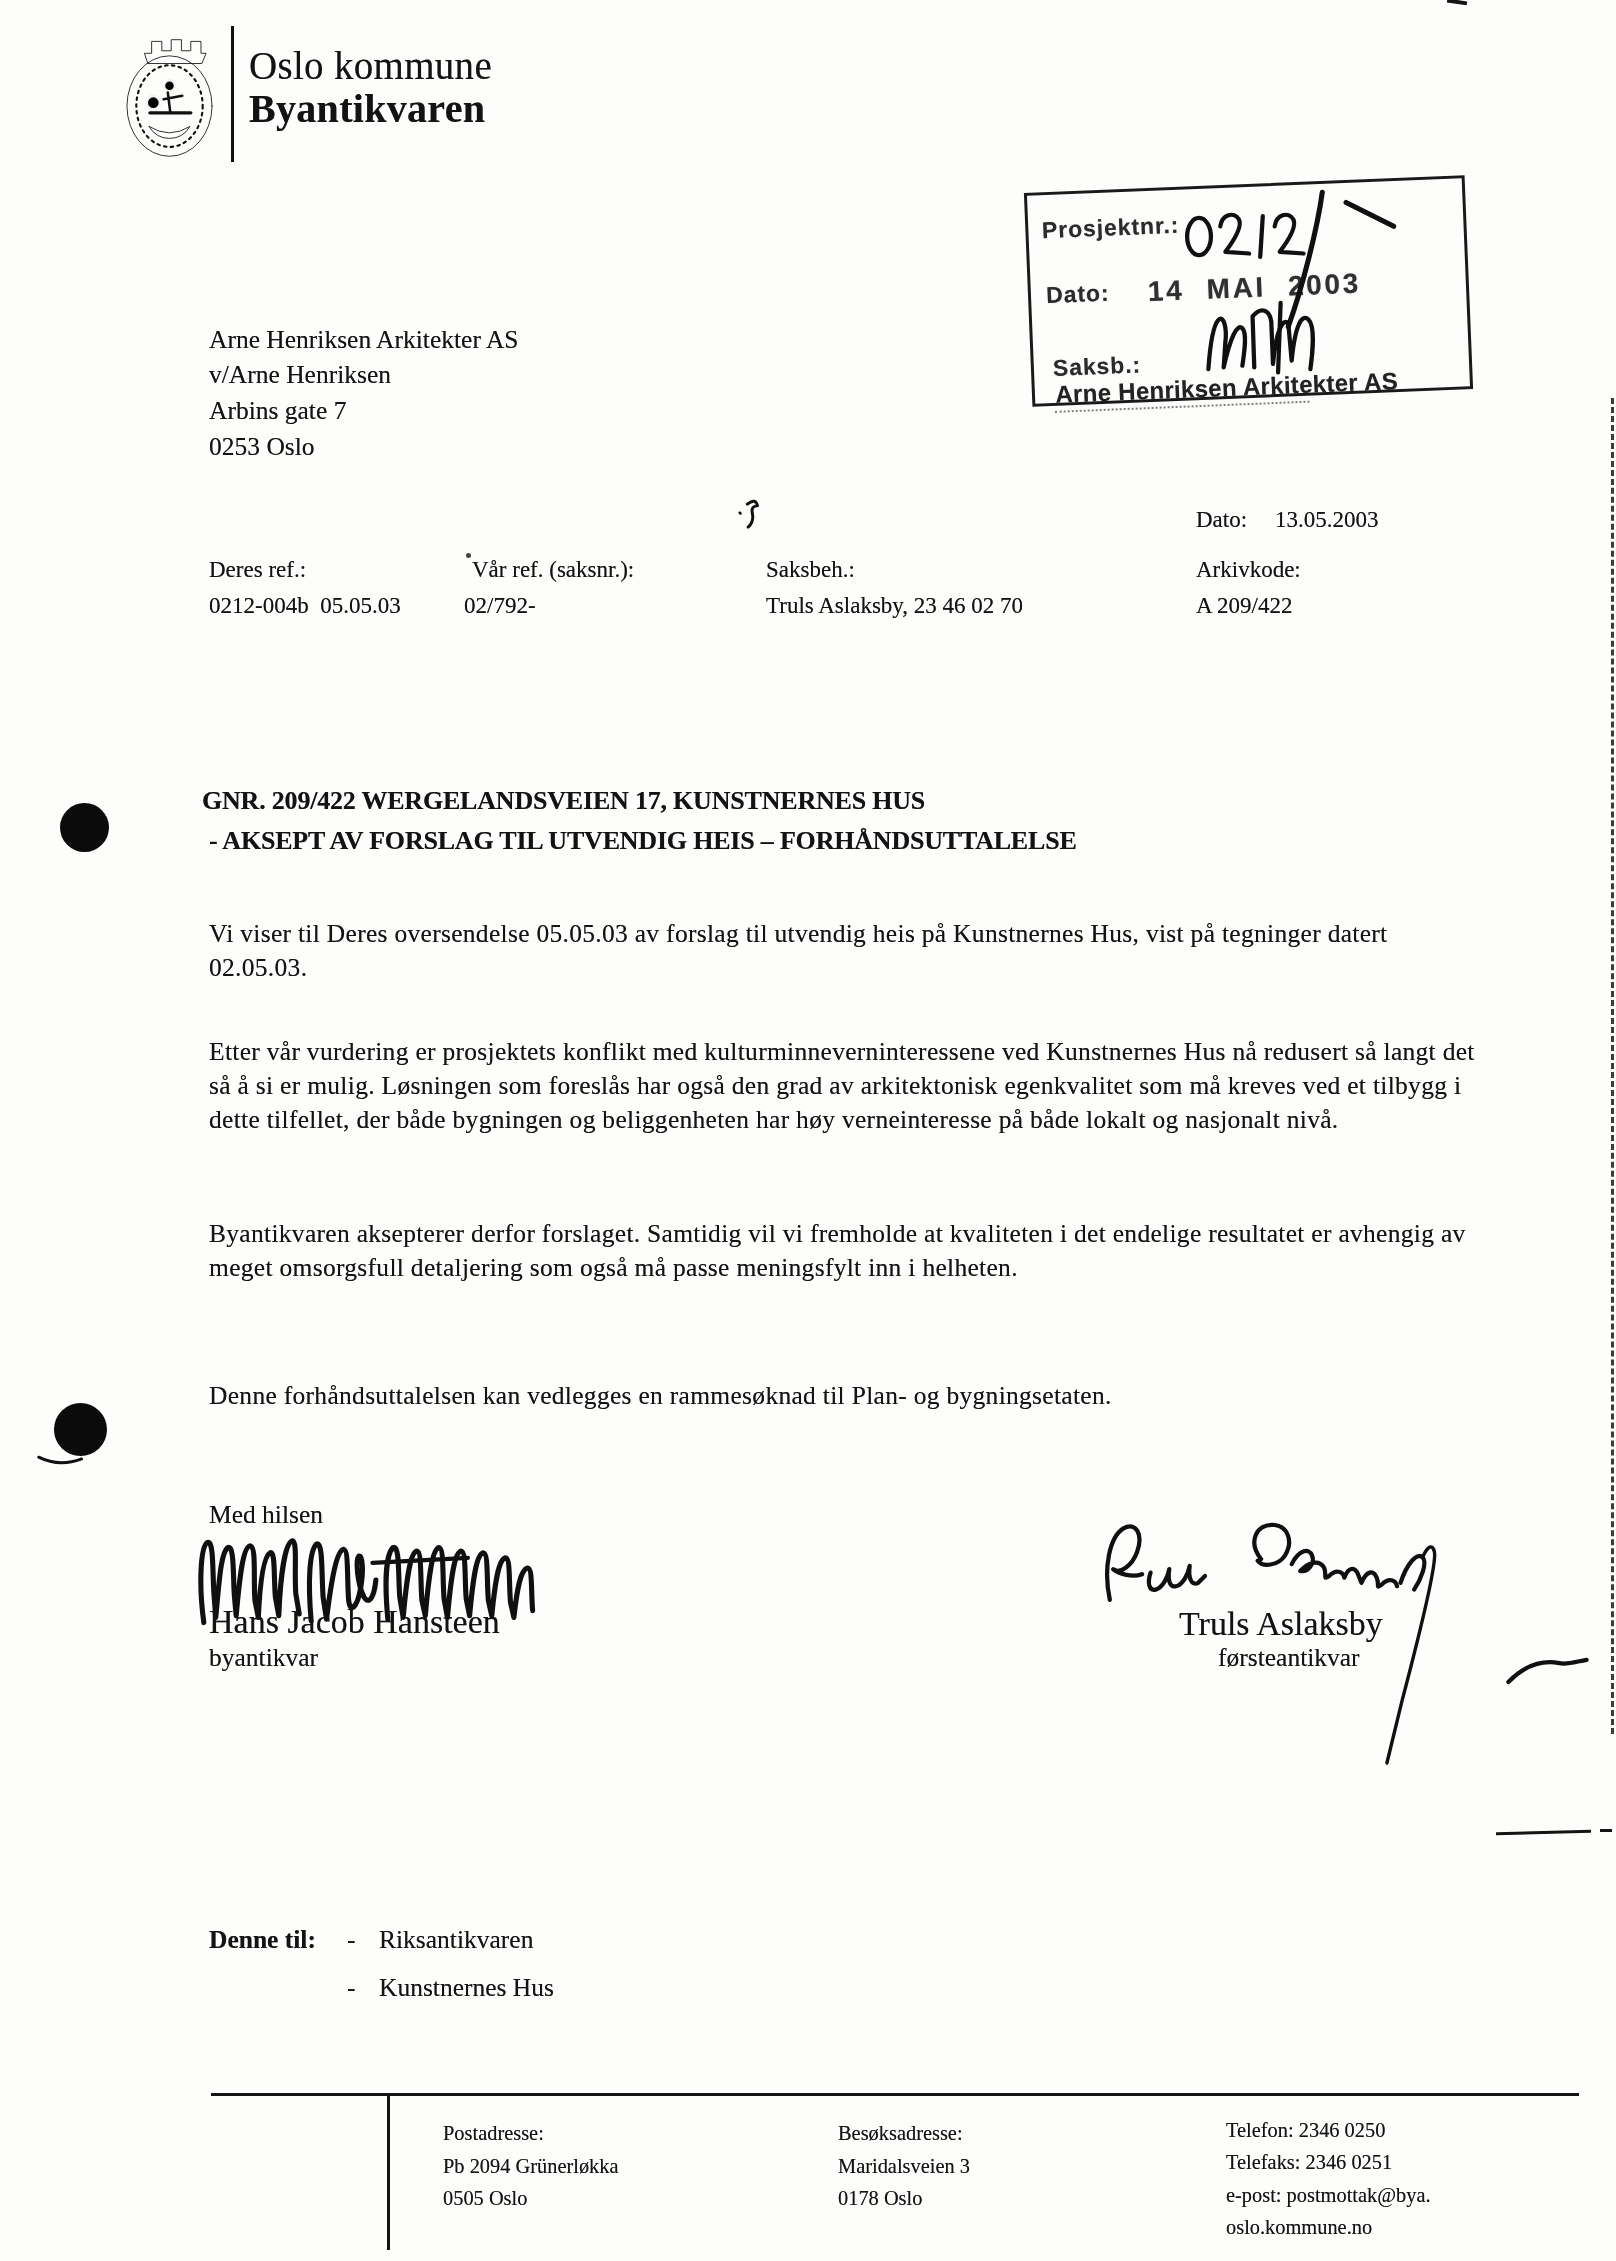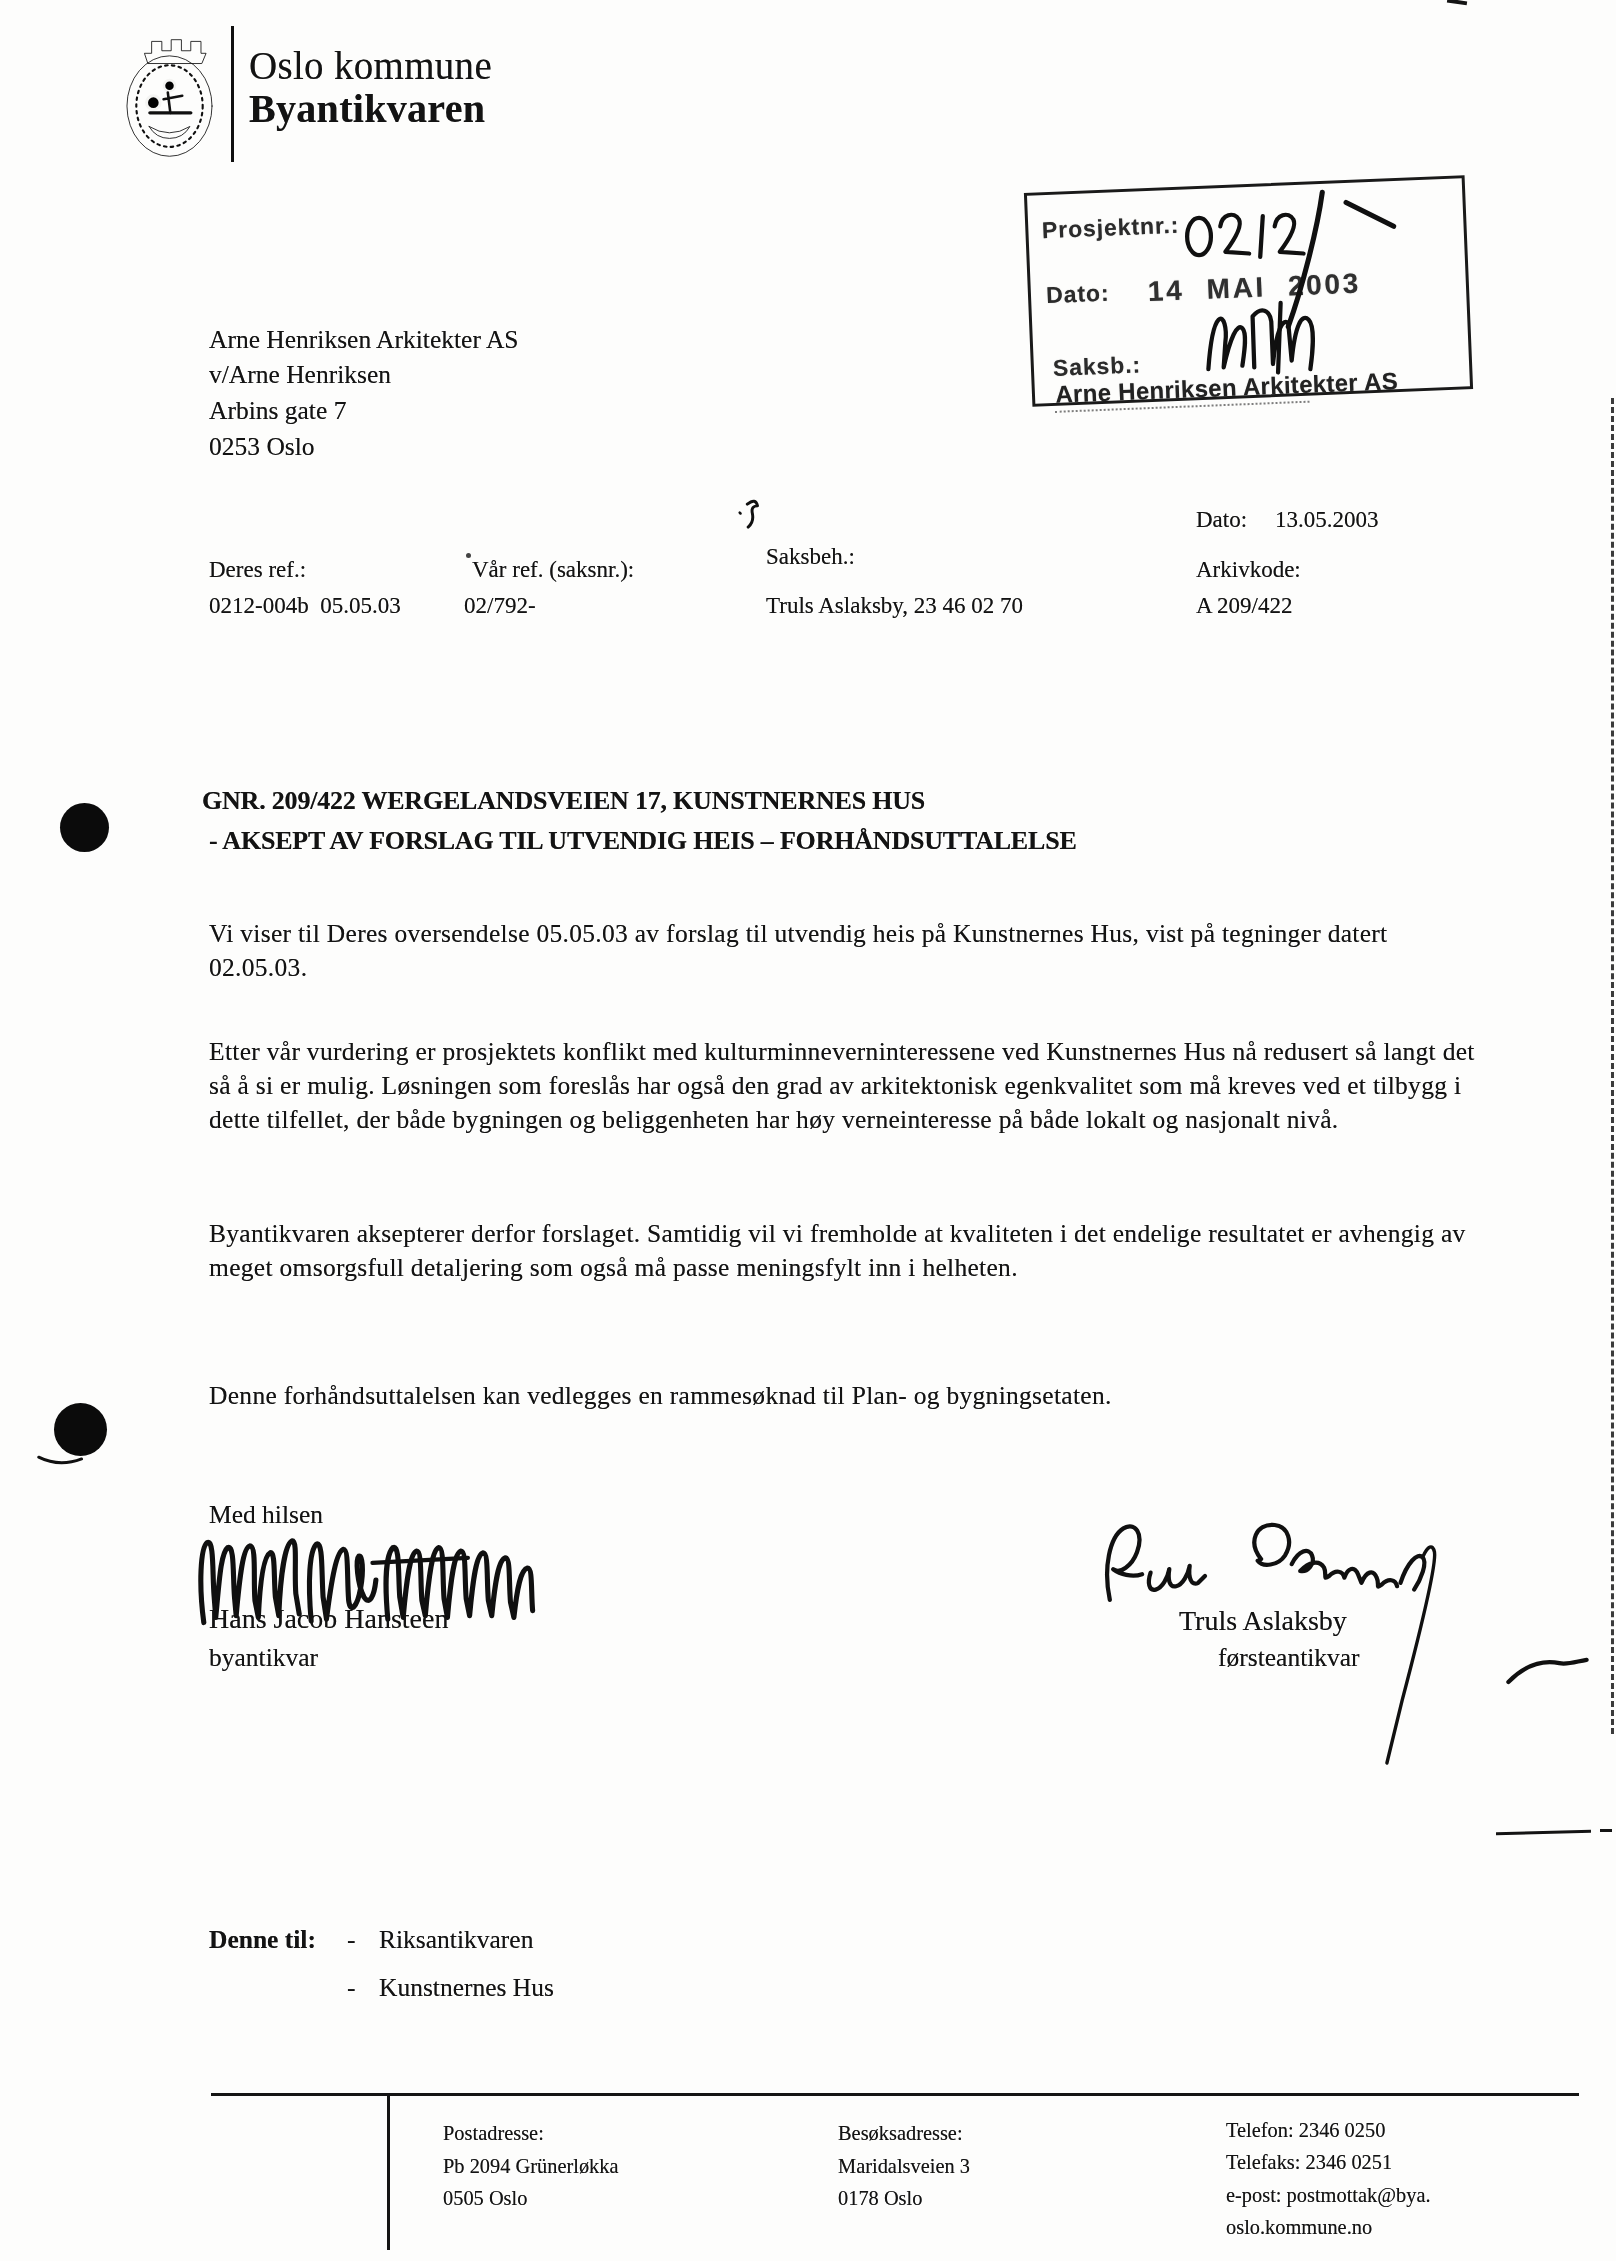--- a/index.html
+++ b/index.html
@@ -48,21 +48,21 @@
   
   .subject-line { font-size:26px; font-weight:bold; letter-spacing:-0.2px; white-space:nowrap; }
 
   
   .para {
     width:1272px; font-size:25.5px; line-height:34px; letter-spacing:0.3px;
     text-shadow:0 0 0.5px rgba(0,0,0,.5);
   }
 
   .closing-text { font-size:25.5px; }
-  .sig-name     { font-size:28px;text-align:center; }
+  .sig-name     { font-size:34px;text-align:center; }
   .sig-title    { font-size:25.5px; }
 
   .copies-label { font-size:25.5px; font-weight:bold; }
   .copies-text  { font-size:25.5px; }
 
   
   .footer-rule  { height:3.4px; background:#141414; }
   .footer-vline { width:2.6px;  background:#141414; }
   .foot { font-size:20.4px; line-height:32px; }
 
@@ -118,21 +118,21 @@
 
 <div class="abs txt meta-label" style="left:1196px; top:507px;">Dato:</div>
 <div class="abs txt meta-value" style="left:1275px; top:507px;">13.05.2003</div>
 
 <div class="abs txt meta-label" style="left:209px; top:557px;">Deres ref.:</div>
 <div class="abs txt meta-value" style="left:209px; top:593px;">0212-004b  05.05.03</div>
 
 <div class="abs txt meta-label" style="left:464px; top:557px;margin-left:8px;">Vår ref. (saksnr.):</div>
 <div class="abs txt meta-value" style="left:464px; top:593px;">02/792-</div>
 
-<div class="abs txt meta-label" style="left:766px; top:544px;text-align:right;">Saksbeh.:</div>
+<div class="abs txt meta-label" style="left:766px; top:557px;text-align:right;">Saksbeh.:</div>
 <div class="abs txt meta-value" style="left:766px; top:593px;">Truls Aslaksby, 23 46 02 70</div>
 
 <div class="abs txt meta-label" style="left:1196px; top:557px;">Arkivkode:</div>
 <div class="abs txt meta-value" style="left:1196px; top:593px;">A 209/422</div>
 
 <div class="abs txt subject-line" style="left:202px; top:786px;">GNR. 209/422 WERGELANDSVEIEN 17, KUNSTNERNES HUS</div>
 <div class="abs txt subject-line" style="left:209px; top:826px;">- AKSEPT AV FORSLAG TIL UTVENDIG HEIS – FORHÅNDSUTTALELSE</div>
 
 <div class="abs para" style="left:209px; top:917px;">Vi viser til Deres oversendelse 05.05.03 av forslag til utvendig heis på Kunstnernes Hus, vist på tegninger datert 02.05.03.</div>
 <div class="abs para" style="left:209px; top:1035px;">Etter vår vurdering er prosjektets konflikt med kulturminneverninteressene ved Kunstnernes Hus nå redusert så langt det så å si er mulig. Løsningen som foreslås har også den grad av arkitektonisk egenkvalitet som må kreves ved et tilbygg i dette tilfellet, der både bygningen og beliggenheten har høy verneinteresse på både lokalt og nasjonalt nivå.</div>

